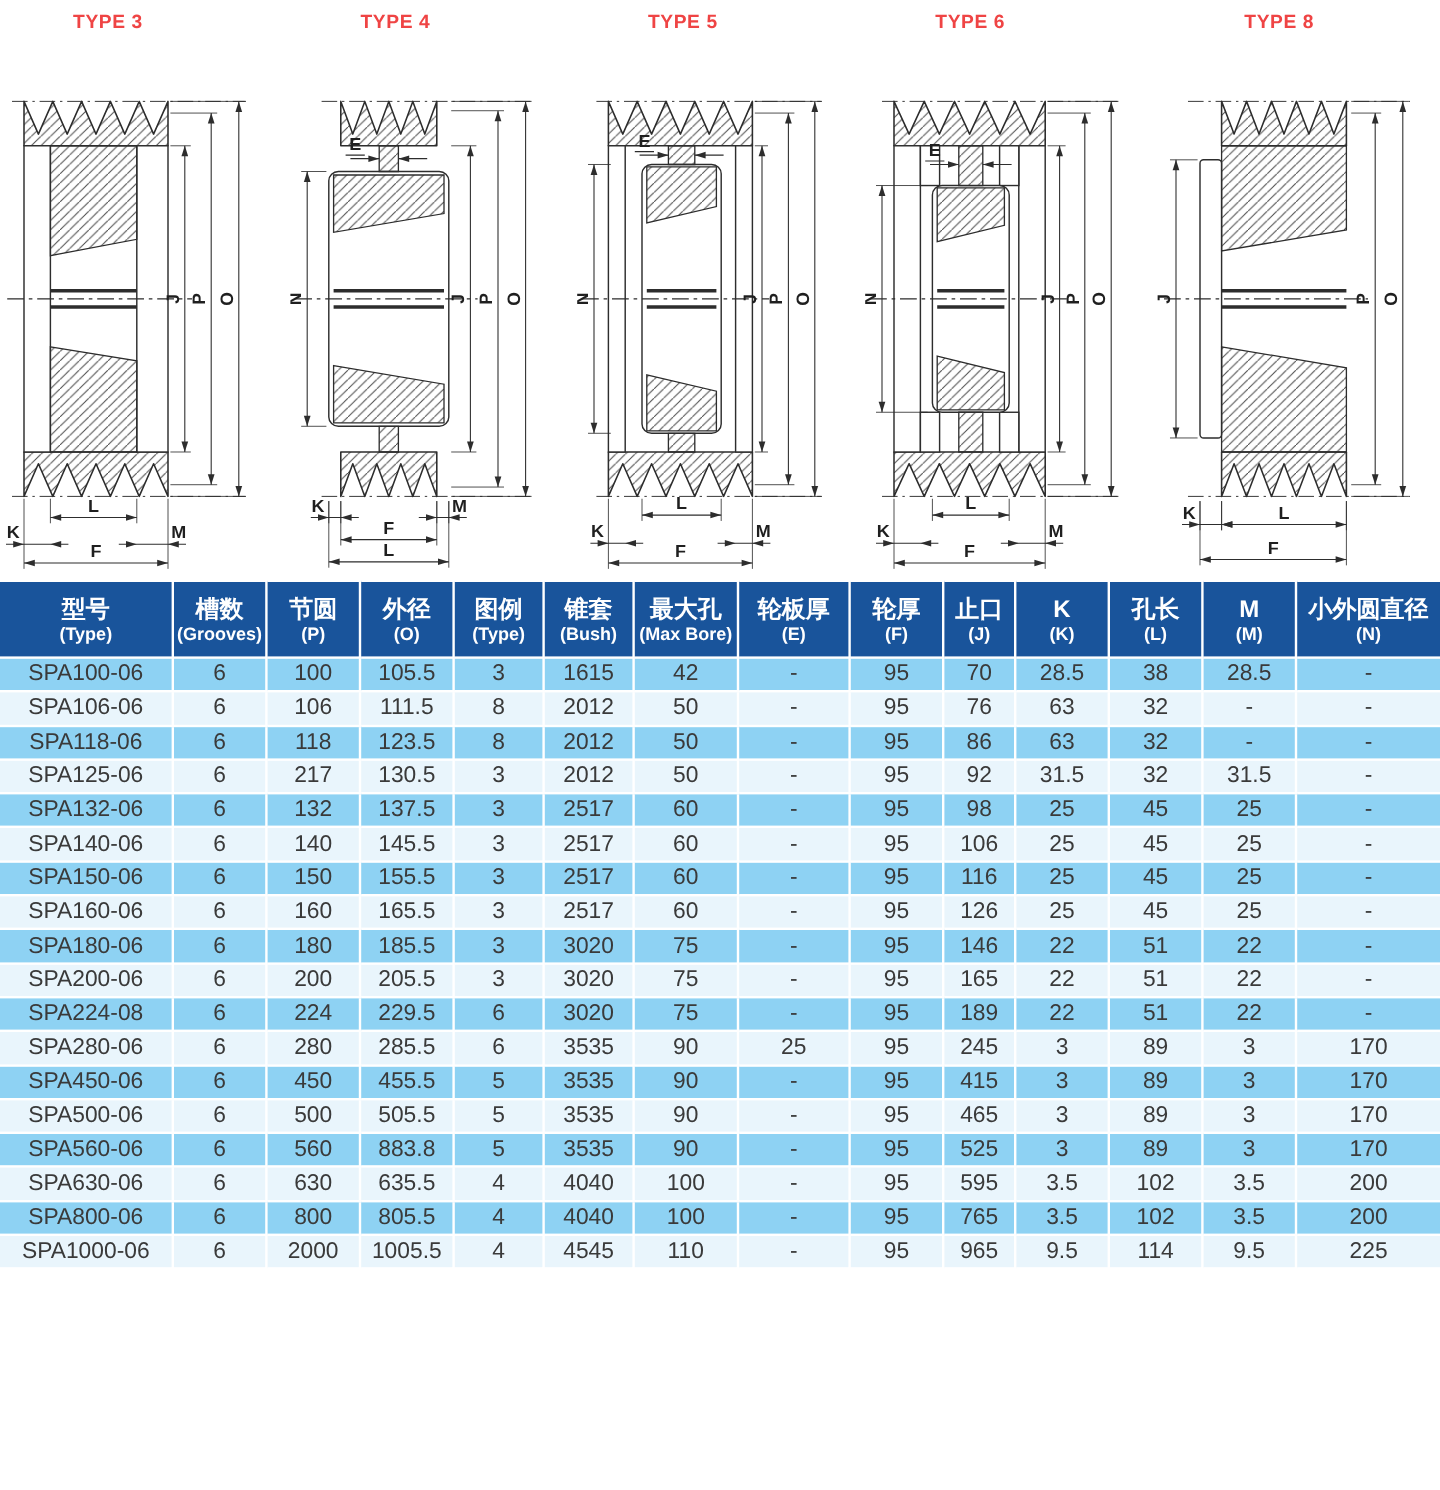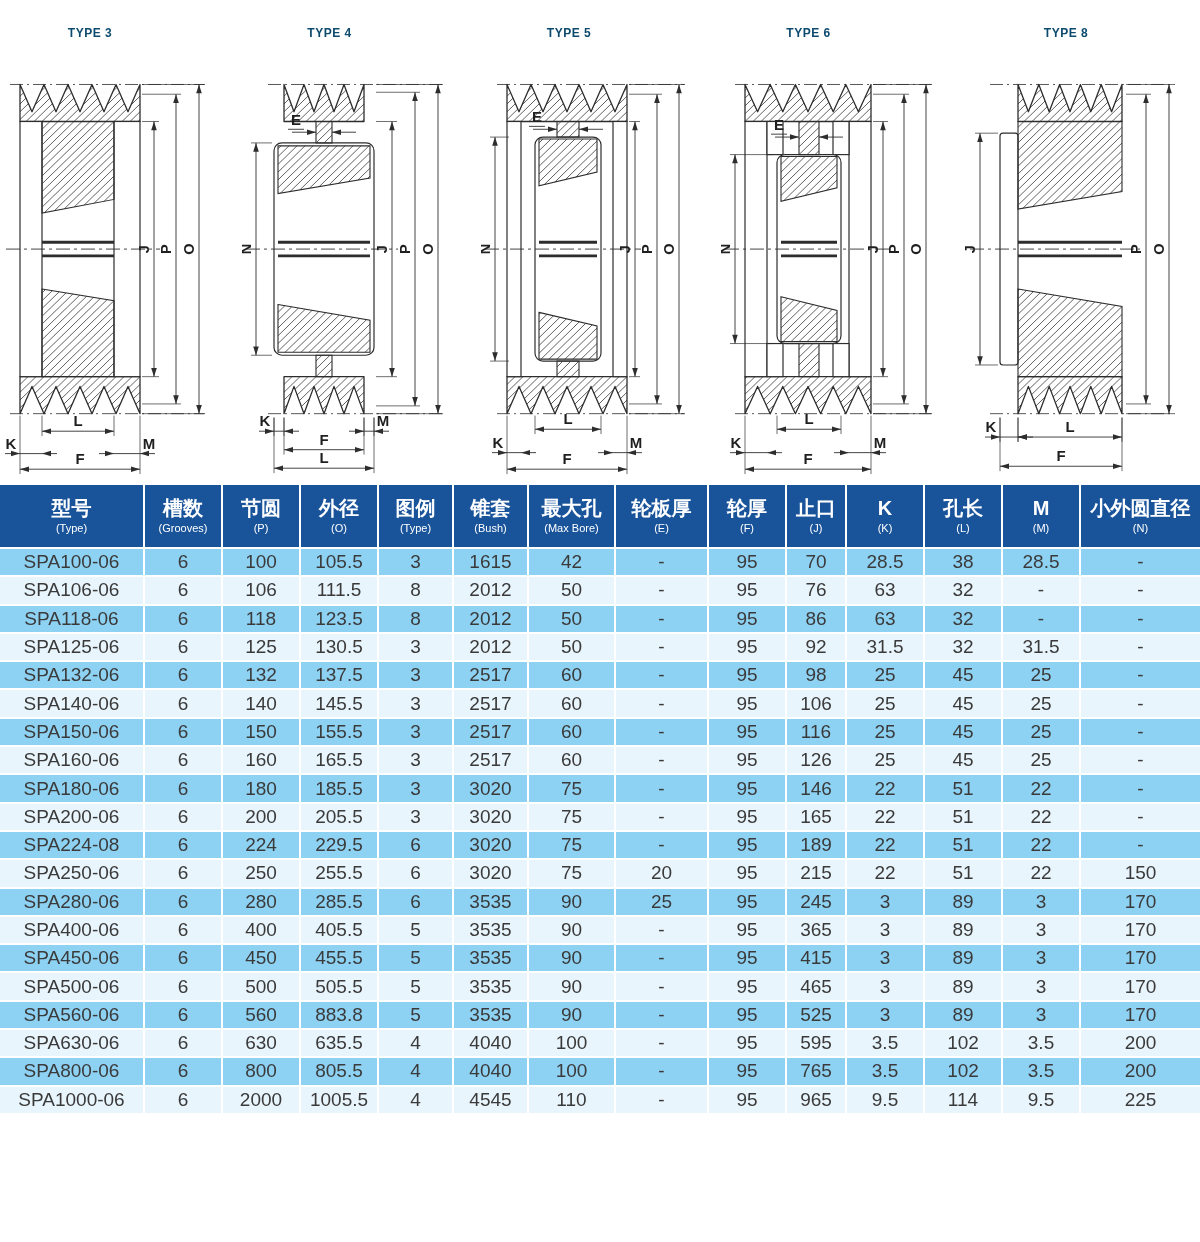--- a/index.html
+++ b/index.html
@@ -1,29 +1,29 @@
 <!DOCTYPE html>
 <html style="--header-bg: #19549b; --row-odd: #8ed2f3; --row-even: #e9f5fc;"><head>
 <meta charset="utf-8">
 <style>
   html,body{margin:0;padding:0;background:#fff;}
   .page{width:1200px;background:#fff;font-family:"Liberation Sans",sans-serif;}
   
   .diagrams{display:flex;justify-content:space-between;padding:0 2px;height:478px;overflow:hidden;}
   .diagram{position:relative;width:238px;height:478px;margin:0;}
-  .diagram-title{position:absolute;top:26px;left:0;width:176px;text-align:center;
-    font-size:12px;font-weight:700;color:#0c4a6e;letter-spacing:.5px;}
+  .diagram-title{position:absolute;top:10px;left:0;width:176px;text-align:center;
+    font-size:16px;font-weight:700;color:#ef4444;letter-spacing:.5px;}
   .diagram svg{position:absolute;top:28px;left:0;width:238px;height:448px;}
   svg text.dt{font-family:"Liberation Sans",sans-serif;font-size:15px;font-weight:600;fill:#1f1f1f;}
   
   table.spec{width:1200px;border-collapse:collapse;table-layout:fixed;margin-top:5px;}
   table.spec th{background:var(--header-bg,#19549b);color:#fff;border:2px solid #fff;
     padding:4px 1px;height:54px;vertical-align:middle;}
   table.spec th .cn{font-size:20px;font-weight:700;line-height:24px;}
-  table.spec th .en{font-size:11px;font-weight:400;line-height:17px;}
+  table.spec th .en{font-size:15px;font-weight:700;line-height:17px;}
   table.spec td{border:2px solid #fff;height:26.3px;padding:0;text-align:center;
     font-size:19px;color:#3a3a3a;white-space:nowrap;}
   table.spec tbody tr:nth-child(odd) td{background:var(--row-odd,#8ed2f3);}
   table.spec tbody tr:nth-child(even) td{background:var(--row-even,#e9f5fc);}
   table.spec th:first-child,table.spec td:first-child{border-left:0;margin-left:12px;}
   table.spec th:last-child,table.spec td:last-child{border-right:0;}
 </style>
 </head>
 <body>
 
@@ -497,21 +497,21 @@
           <td>95</td>
           <td>86</td>
           <td>63</td>
           <td>32</td>
           <td>-</td>
           <td>-</td>
         </tr>
         <tr>
           <td>SPA125-06</td>
           <td>6</td>
-          <td>125</td>
+          <td>217</td>
           <td>130.5</td>
           <td>3</td>
           <td>2012</td>
           <td>50</td>
           <td>-</td>
           <td>95</td>
           <td>92</td>
           <td>31.5</td>
           <td>32</td>
           <td>31.5</td>
@@ -623,62 +623,30 @@
           <td>75</td>
           <td>-</td>
           <td>95</td>
           <td>189</td>
           <td>22</td>
           <td>51</td>
           <td>22</td>
           <td>-</td>
         </tr>
         <tr>
-          <td>SPA250-06</td>
-          <td>6</td>
-          <td>250</td>
-          <td>255.5</td>
-          <td>6</td>
-          <td>3020</td>
-          <td>75</td>
-          <td>20</td>
-          <td>95</td>
-          <td>215</td>
-          <td>22</td>
-          <td>51</td>
-          <td>22</td>
-          <td>150</td>
-        </tr>
-        <tr>
           <td>SPA280-06</td>
           <td>6</td>
           <td>280</td>
           <td>285.5</td>
           <td>6</td>
           <td>3535</td>
           <td>90</td>
           <td>25</td>
           <td>95</td>
           <td>245</td>
-          <td>3</td>
-          <td>89</td>
-          <td>3</td>
-          <td>170</td>
-        </tr>
-        <tr>
-          <td>SPA400-06</td>
-          <td>6</td>
-          <td>400</td>
-          <td>405.5</td>
-          <td>5</td>
-          <td>3535</td>
-          <td>90</td>
-          <td>-</td>
-          <td>95</td>
-          <td>365</td>
           <td>3</td>
           <td>89</td>
           <td>3</td>
           <td>170</td>
         </tr>
         <tr>
           <td>SPA450-06</td>
           <td>6</td>
           <td>450</td>
           <td>455.5</td>

